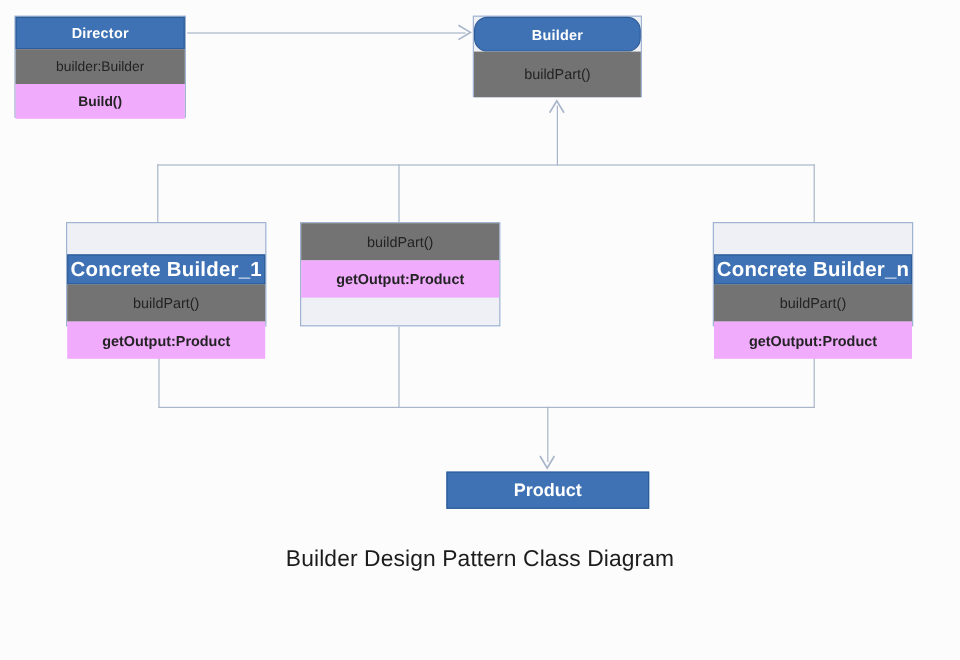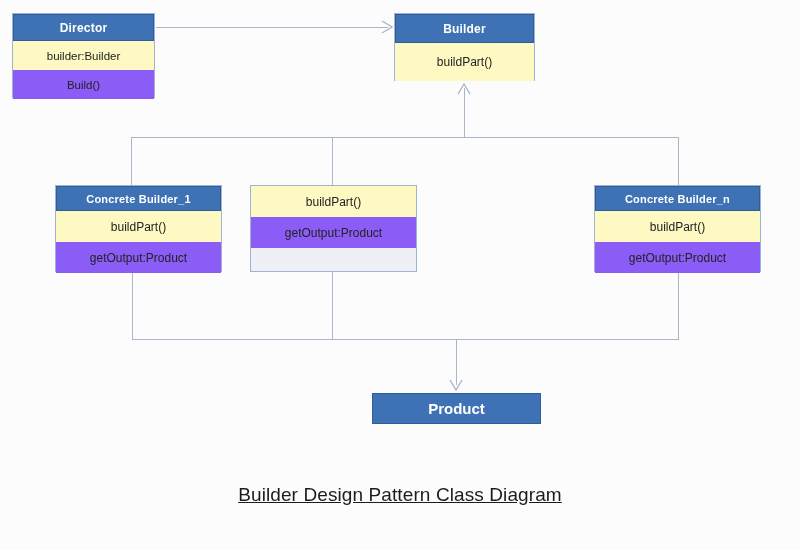--- a/index.html
+++ b/index.html
@@ -40,34 +40,34 @@
   }
   .uml-row {
     box-sizing: border-box;
     text-align: center;
     color: #232323;
     display: flex;
     align-items: center;
     justify-content: center;
     white-space: nowrap;
   }
-  .uml-row.band-mid  { background: #fef9c3; }
-  .uml-row.band-lite { background: #8b5cf6; }
+  .uml-row.band-mid  { background: #737373; }
+  .uml-row.band-lite { background: #f0abfc; font-weight: bold; }
 
   
   .box-director { left: 12px;  top: 13px;  width: 143px; height: 85px; }
   .box-director .uml-header { height: 27px; font-size: 12px; }
   .box-director .uml-row    { height: 29px; font-size: 11.5px; }
 
   .box-builder { left: 394px; top: 13px; width: 141px; height: 68px; }
-  .box-builder .uml-header { height: 29px; font-size: 12px; }
+  .box-builder .uml-header { height: 29px; font-size: 12px; border-radius: 11px; }
   .box-builder .uml-row    { height: 38px; font-size: 12px; }
 
   .box-cb { top: 185px; width: 167px; height: 87px; }
-  .box-cb .uml-header { height: 25px; font-size: 11px; }
+  .box-cb .uml-header { height: 25px; font-size: 17px; margin-top: 26px; }
   .box-cb .uml-row    { height: 31px; font-size: 12px; }
   .box-cb1 { left: 55px; }
   .box-cb2 { left: 250px; }
   .box-cbn { left: 594px; }
 
   .box-product {
     position: absolute;
     left: 372px; top: 393px; width: 169px; height: 31px;
     box-sizing: border-box;
     background: #3f72b4;
@@ -94,28 +94,27 @@
     left: 0; top: 0;
     width: 800px;
     height: 550px;
     pointer-events: none;
   }
 
   
   .caption {
     position: absolute;
     left: 0;
-    top: 484px;
+    top: 456px;
     width: 800px;
     text-align: center;
     font-size: 19px;
     color: #1c1c1c;
     letter-spacing: .1px;
     white-space: nowrap;
-    text-decoration: underline;
   }
 </style>
 </head>
 <body>
 
 <div id="canvas">
 
   <div class="conn conn-h" style="left:156px; top:27px; width:232px;"></div>
 
   <div class="conn conn-h" style="left:131px; top:137px; width:548px;"></div>

